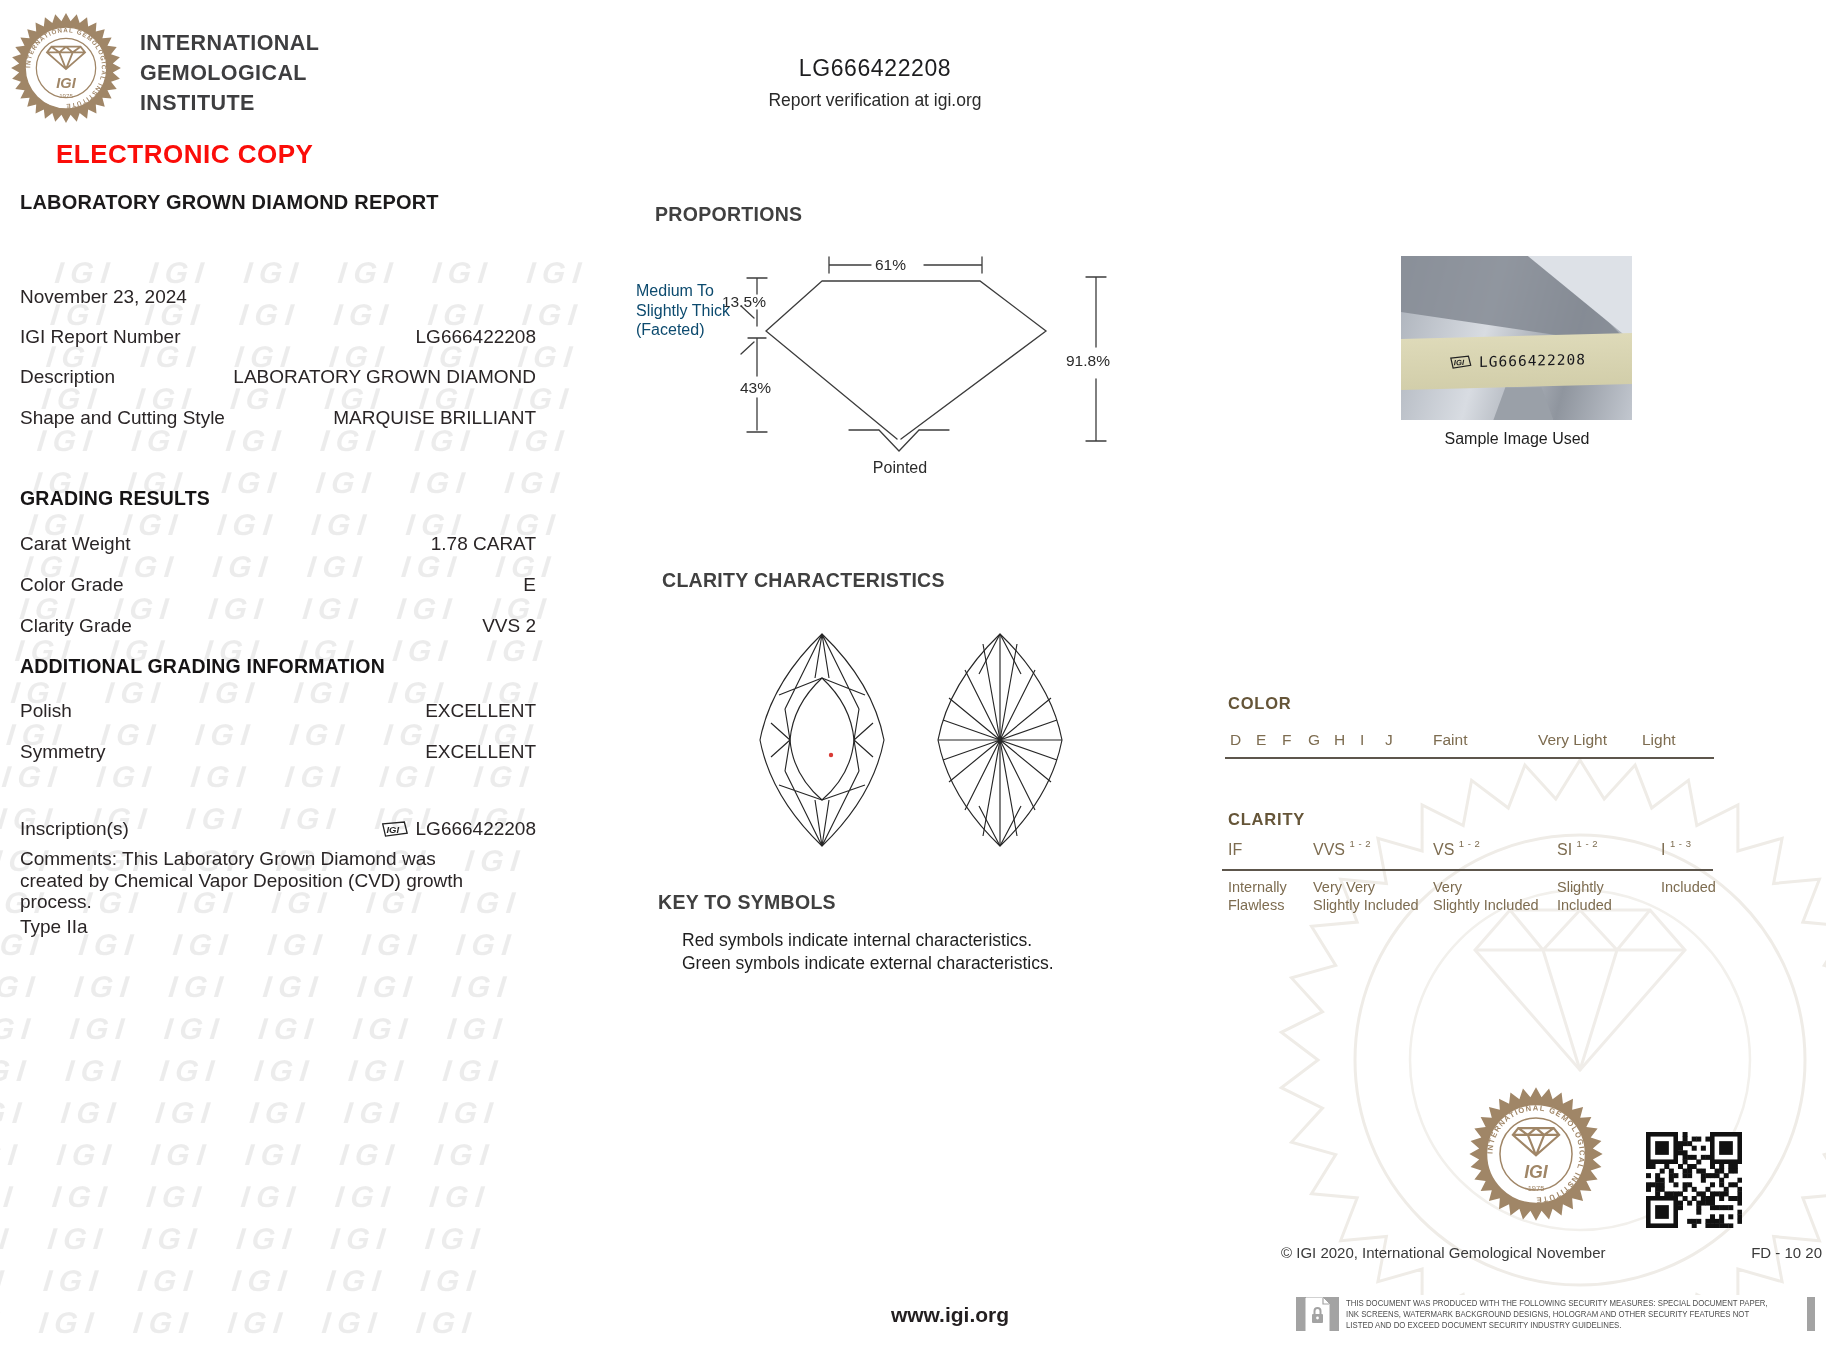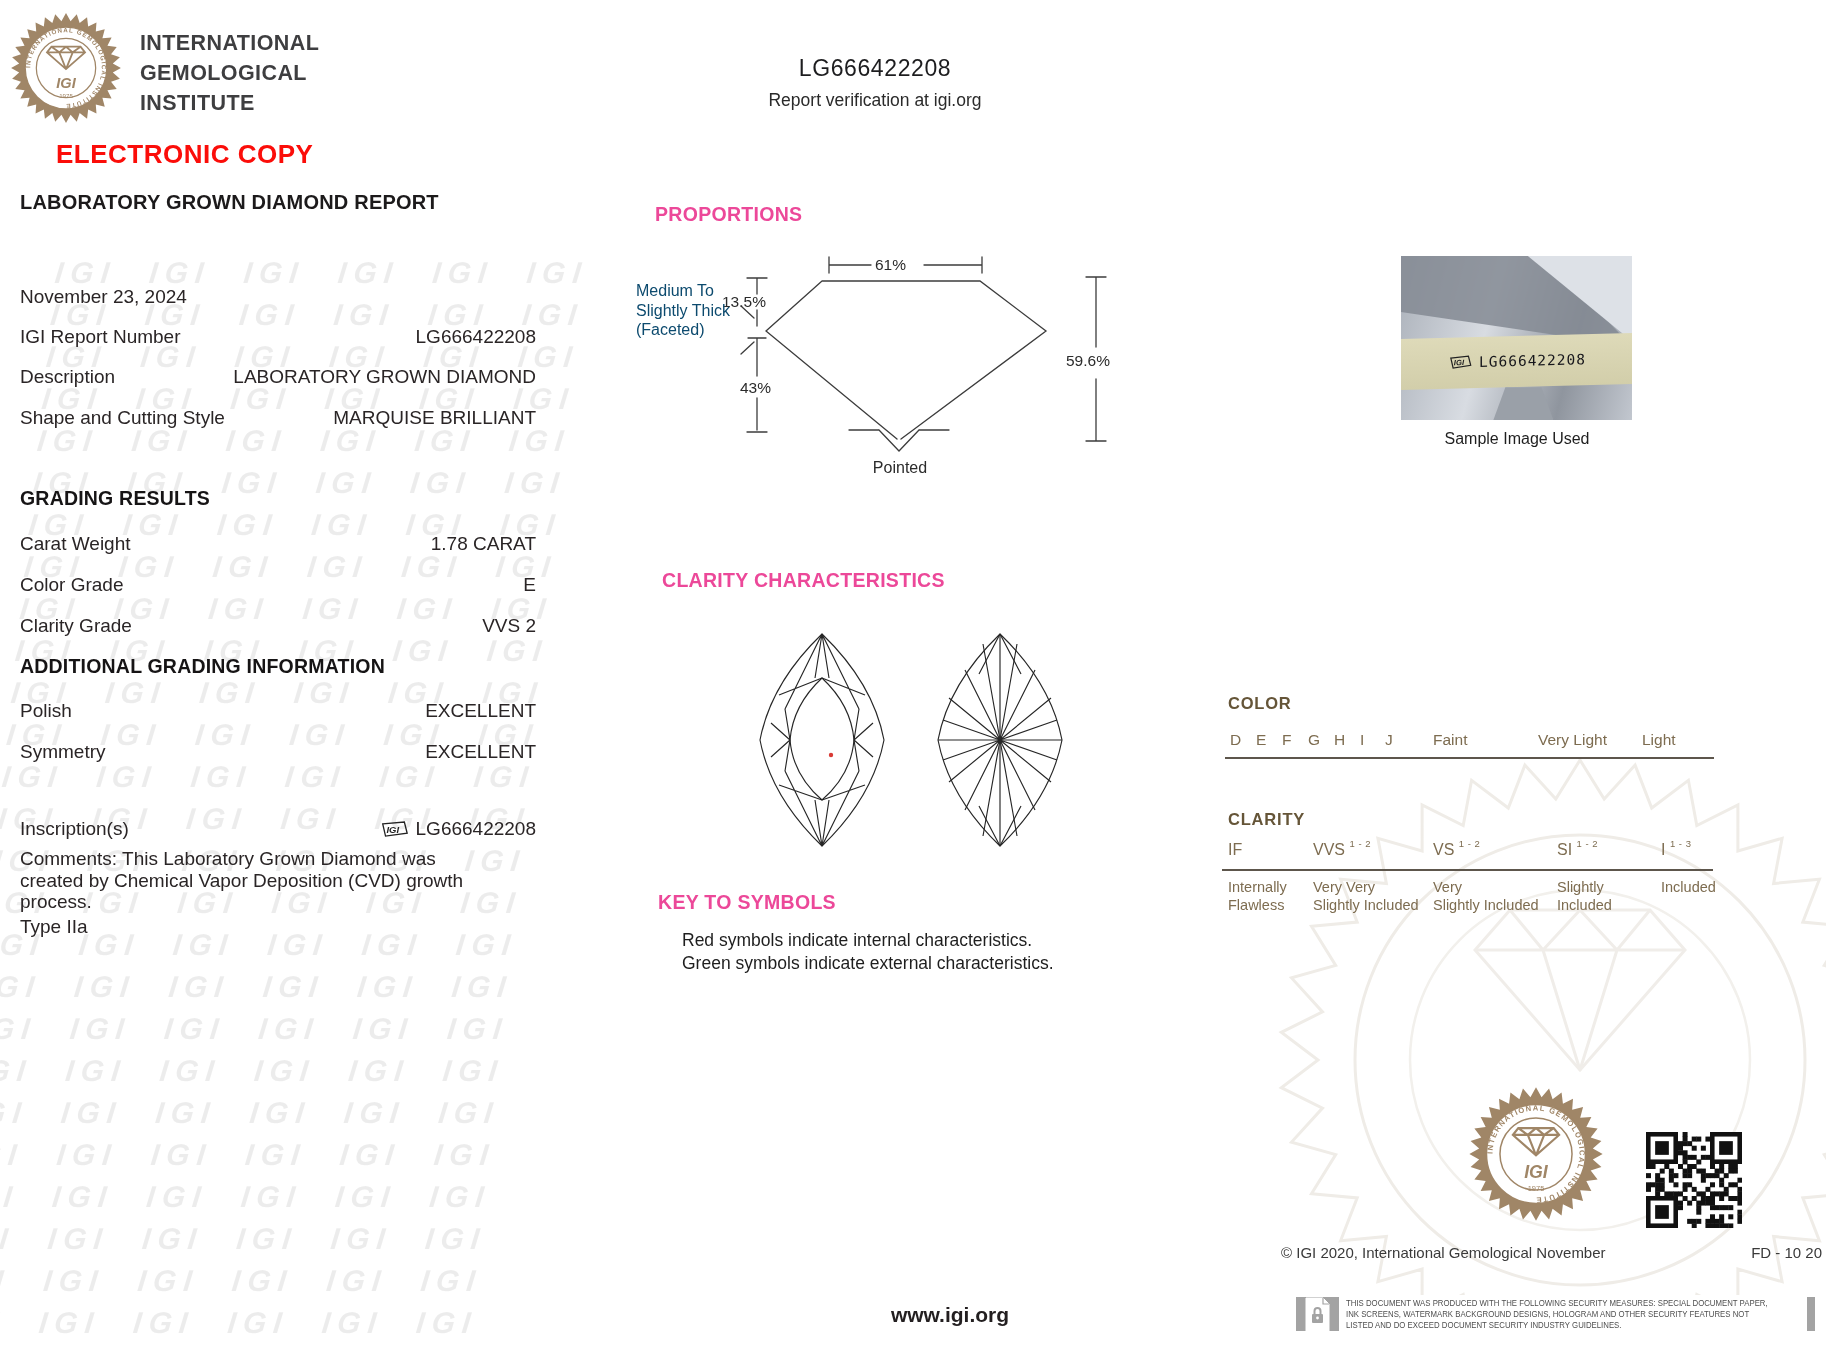--- a/index.html
+++ b/index.html
@@ -25,21 +25,21 @@
              color:#1c1a1b;letter-spacing:.2px;z-index:2;}
   .lrow{position:absolute;left:20px;width:516px;display:flex;justify-content:space-between;
         font-size:19px;color:#2a2526;z-index:2;}
   .lhead{position:absolute;left:20px;font-size:19.5px;font-weight:bold;color:#161415;
          letter-spacing:.2px;z-index:2;}
   .comments{position:absolute;left:20px;top:848px;width:472px;font-size:19px;
             line-height:21.5px;z-index:2;}
   .typeline{position:absolute;left:20px;top:916px;font-size:19px;z-index:2;}
   .insc-val{display:flex;align-items:center;gap:6px;}
   
-  .sec-head{position:absolute;font-size:19.5px;font-weight:bold;color:#ec4899;
+  .sec-head{position:absolute;font-size:19.5px;font-weight:bold;color:#404040;
             letter-spacing:.3px;z-index:2;}
   .pr-label{position:absolute;font-size:15.5px;color:#2b2b2b;z-index:3;}
   .girdle-lbl{position:absolute;left:636px;top:281px;font-size:16px;line-height:19.5px;
               color:#0c4a6e;white-space:pre-line;z-index:3;}
   .pointed{position:absolute;left:862px;top:459px;width:76px;text-align:center;
            font-size:16px;color:#2b2b2b;z-index:3;}
   svg.diag{position:absolute;z-index:2;}
   
   .key-lines{position:absolute;left:682px;top:929px;font-size:17.5px;line-height:22.5px;
              color:#1e1e1e;z-index:2;}
@@ -183,21 +183,21 @@
       <path d="M829,257 L829,273 M982,257 L982,273 M829,265 L871,265 M924,265 L982,265"></path>
       <path d="M747,278 L767,278 M757,278 L757,294 M757,310 L757,326"></path>
       <path d="M741,306 L754,318 M741,354 L754,342"></path>
       <path d="M748,338 L766,338 M757,338 L757,376 M757,398 L757,430 M747,432 L767,432"></path>
       <path d="M1086,277 L1106,277 M1096,277 L1096,347 M1096,379 L1096,441 M1086,441 L1106,441"></path>
     </g>
   </svg>
   <div class="pr-label" style="left:875px;top:256px;">61%</div>
   <div class="pr-label" style="left:722px;top:293px;">13.5%</div>
   <div class="pr-label" style="left:740px;top:379px;">43%</div>
-  <div class="pr-label" style="left:1066px;top:352px;">59.6%</div>
+  <div class="pr-label" style="left:1066px;top:352px;">91.8%</div>
   <div class="girdle-lbl">Medium To
 Slightly Thick
 (Faceted)</div>
   <div class="pointed">Pointed</div>
 
   <div class="sec-head" style="left:662px;top:569px;">CLARITY CHARACTERISTICS</div>
 
   <svg class="diag" style="left:757px;top:631px;" width="130" height="218" viewBox="0 0 130 218">
     <g stroke="#262626" stroke-width="1.15" fill="none">
       <path d="M65,3 Q14,52 3,109 Q14,166 65,215 Q116,166 127,109 Q116,52 65,3 Z"></path>

